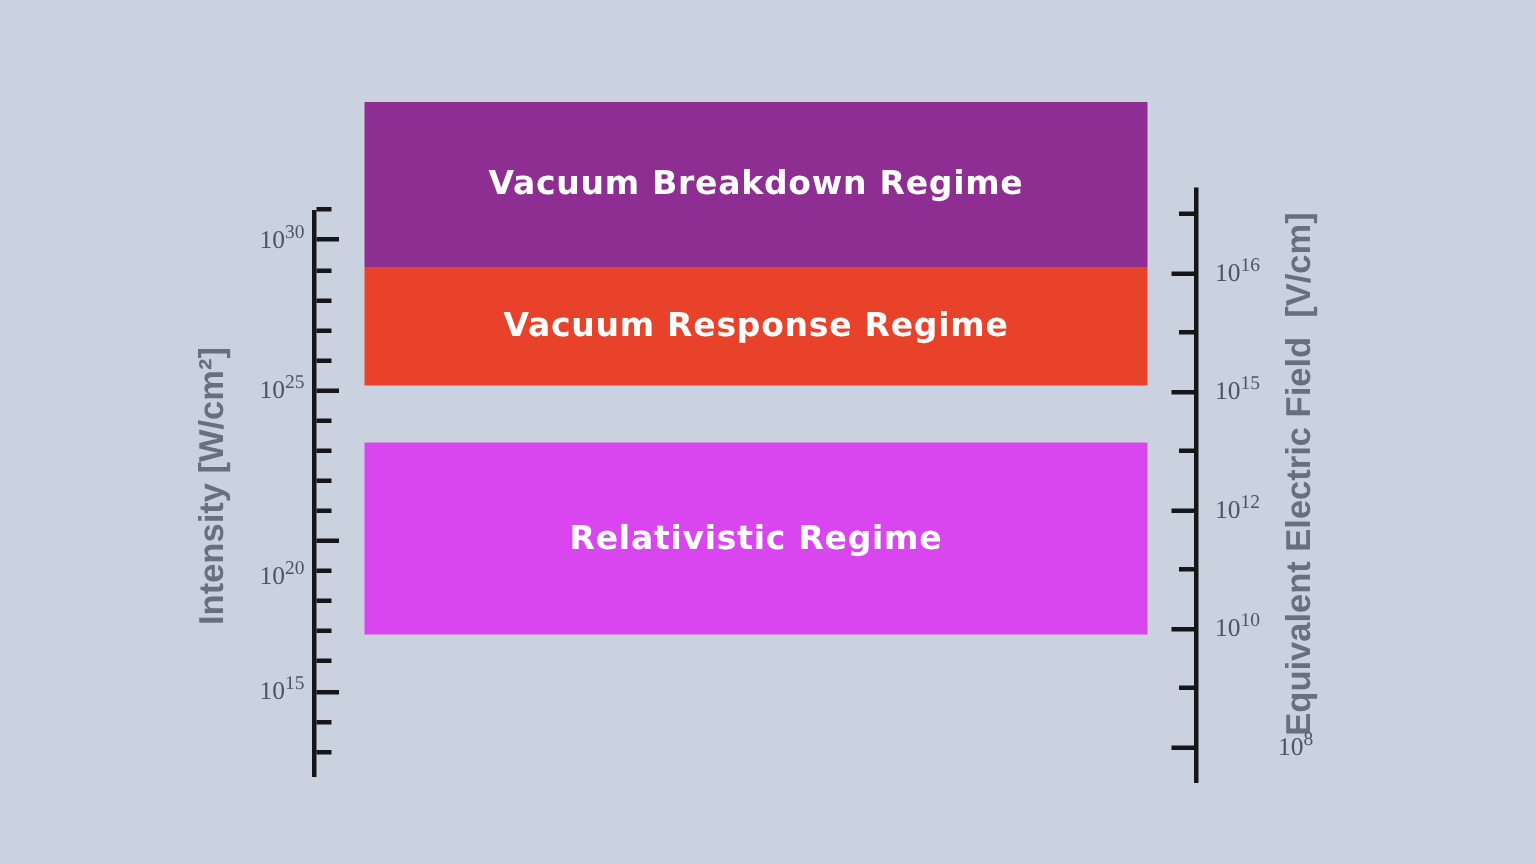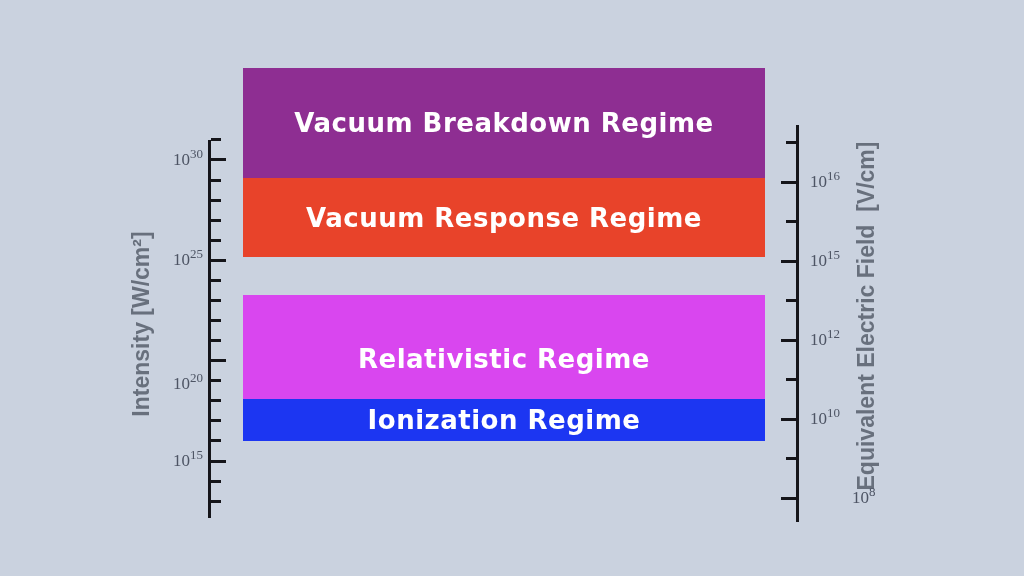--- a/index.html
+++ b/index.html
@@ -18,21 +18,21 @@
   .band {
     position: absolute;
     left: 243px;
     width: 522px;
     display: flex;
     align-items: center;
     justify-content: center;
   }
   .band-label {
     color: var(--band_text, #ffffff);
-    font-size: 26px;
+    font-size: 22px;
     font-weight: bold;
     letter-spacing: 0.5px;
     white-space: nowrap;
   }
   .nonrel {
     position: absolute;
     left: 243px;
     width: 522px;
     top: 471px;
     height: 40px;
@@ -85,23 +85,20 @@
 
   <div class="band" style="top: 67.6px; height: 110.4px; background: rgb(142, 46, 146);">
     <span class="band-label">Vacuum Breakdown Regime</span>
   </div>
   <div class="band" style="top: 178px; height: 79px; background: rgb(232, 67, 42);">
     <span class="band-label">Vacuum Response Regime</span>
   </div>
   <div class="band" style="top: 295px; height: 128px; background: #d946ef;">
     <span class="band-label">Relativistic Regime</span>
   </div>
-  <div class="band" style="top: 398.8px; height: 42.1px; background: rgb(28, 54, 242);">
-    <span class="band-label">Ionization Regime</span>
-  </div>
 
 
   <div class="axis-title left">Intensity [W/cm²]</div>
   <div class="axis-title right">Equivalent Electric Field  [V/cm]</div>
 
 <div class="axis-line" style="left: 207.5px; top: 140px; height: 378px;"></div>
     <div class="tick" style="top: 499.6px; width: 10px; left: 210.5px;"></div>
     <div class="tick" style="top: 479.6px; width: 10px; left: 210.5px;"></div>
     <div class="tick" style="top: 459.5px; width: 15px; left: 210.5px;"></div>
     <div class="tick-label" style="top: 449px; left: 141px; width: 62px; text-align: right;">10<sup>15</sup></div>

